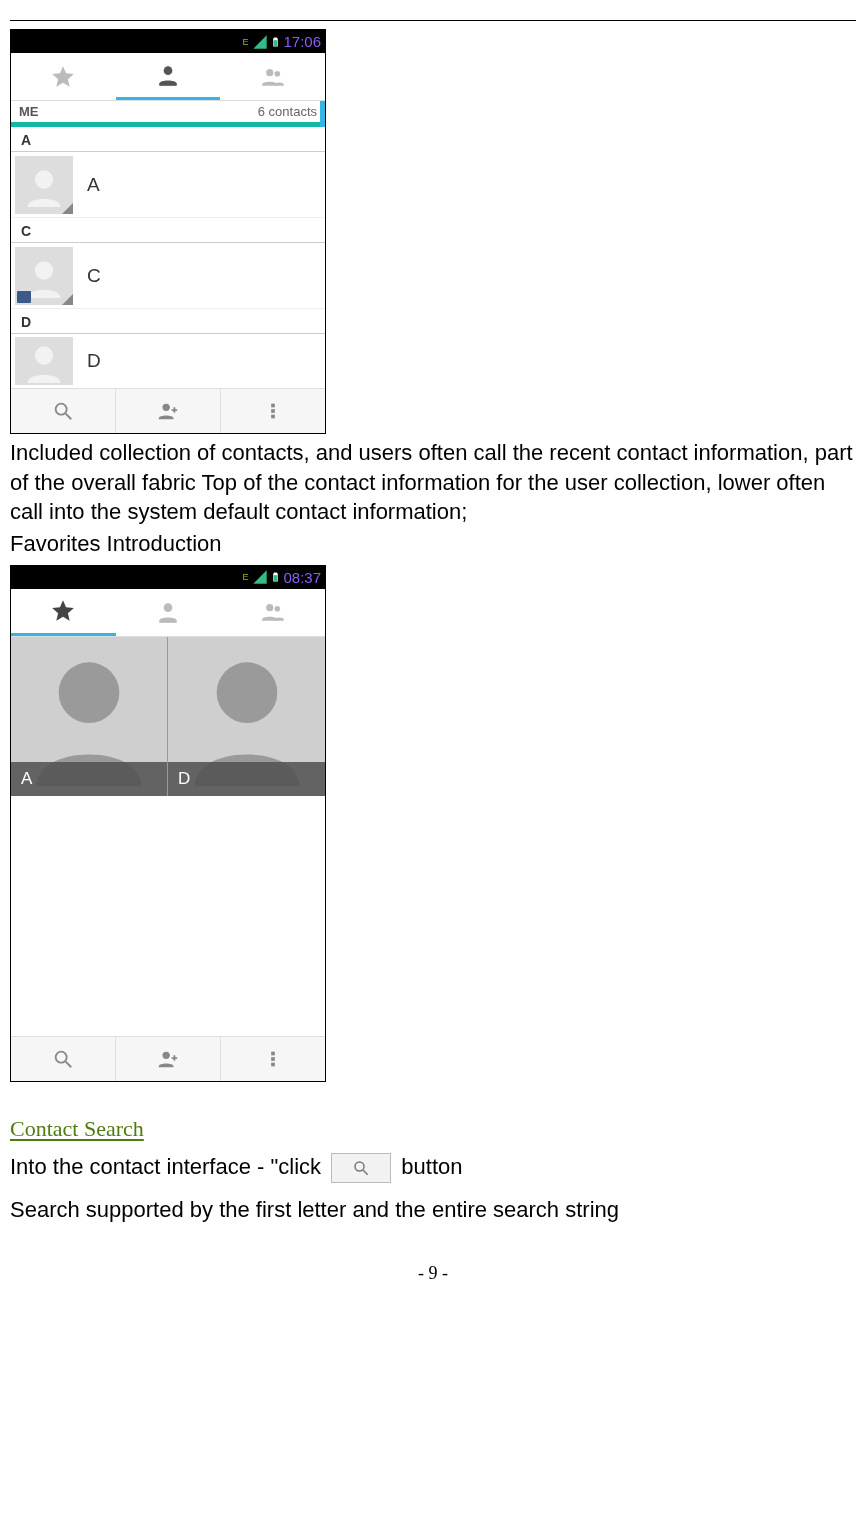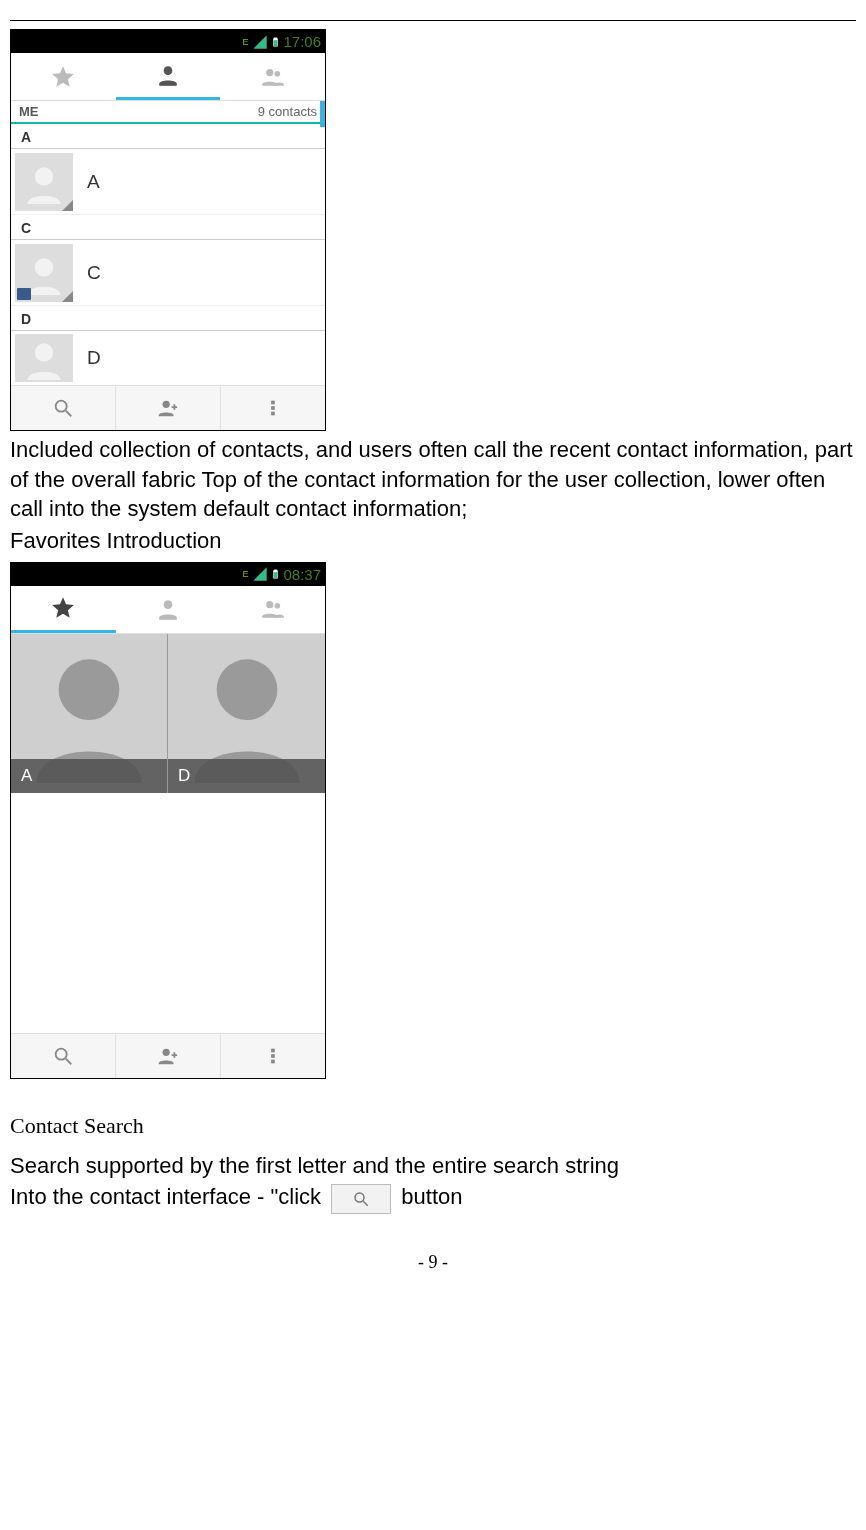--- a/index.html
+++ b/index.html
@@ -61,21 +61,21 @@
       width: 26px;
       height: 26px;
     }
     .section-header {
       display: flex;
       justify-content: space-between;
       align-items: flex-end;
       padding: 3px 8px;
       font-size: 13px;
       color: #333;
-      border-bottom: 2px solid #14b8a6;
+      border-bottom: 5px solid #14b8a6;
     }
     .section-header .label {
       font-weight: bold;
       color: #555;
     }
     .section-header .count {
       font-size: 13px;
       color: #666;
     }
     .edge-indicator {
@@ -200,22 +200,23 @@
 
     .body-text {
       font-size: 22px;
       color: #000;
       line-height: 1.35;
       margin: 2px 0;
     }
     .section-title {
       font-size: 22px;
       font-family: "SimSun", "Songti SC", serif;
-      color: #000000;
+      color: #4d7c0f;
       margin: 34px 0 10px 0;
+      text-decoration: underline;
       text-underline-offset: 3px;
     }
     .inline-icon-box {
       display: inline-flex;
       align-items: center;
       justify-content: center;
       width: 60px;
       height: 30px;
       background: #f2f2f2;
       border: 1px solid #bbb;
@@ -224,21 +225,21 @@
     }
     .inline-icon-box svg { width: 18px; height: 18px; }
     .page-footer {
       text-align: center;
       font-size: 18px;
       font-family: "Times New Roman", serif;
       margin: 38px 0 10px 0;
     }
     .clock-time {
       font-size: 15px;
-      color: #4d7c0f;
+      color: #8b5cf6;
     }
   </style>
 </head>
 <body>
 
 <div class="top-rule"></div>
 
 <div class="page-content">
 
   <div class="phone-screenshot">
@@ -289,21 +290,21 @@
             <circle fill="#bbb" cx="9" cy="8" r="3.3"></circle>
             <circle fill="#bbb" cx="16" cy="9" r="2.6"></circle>
             <path fill="#bbb" d="M2 19c0-3.5 14-3.5 14 0v1H2v-1z"></path>
             <path fill="#bbb" d="M14 19c0-2.5 8-2.5 8 0v1h-8v-1z"></path>
           </svg>
       </div>
     </div>
 
     <div class="section-header edge-indicator">
       <span class="label">ME</span>
-      <span class="count">9 contacts</span>
+      <span class="count">6 contacts</span>
       <div class="edge-marker"></div>
     </div>
 
 
     <div class="letter-header">A</div>
     <div class="contact-row">
       <div class="avatar">
         <svg viewBox="0 0 48 48">
             <circle fill="#f2f2f2" cx="24" cy="18" r="10"></circle>
             <path fill="#f2f2f2" d="M6 48c0-12 36-12 36 0v2H6v-2z"></path>
@@ -462,29 +463,29 @@
         <svg viewBox="0 0 24 24">
             <rect fill="#888" x="10" y="4" width="4" height="4"></rect>
             <rect fill="#888" x="10" y="10" width="4" height="4"></rect>
             <rect fill="#888" x="10" y="16" width="4" height="4"></rect>
           </svg>
       </div>
     </div>
   </div>
 
   <div class="section-title">Contact Search</div>
-
-  <div class="body-text" style="margin-top:12px">Search supported by the first letter and the entire search string</div>
 
   <div class="body-text">
     <span>Into the contact interface - "click</span>
     <span class="inline-icon-box">
       <svg viewBox="0 0 24 24">
           <circle cx="10" cy="10" r="6" fill="none" stroke="#777" stroke-width="2"></circle>
           <line x1="15" y1="15" x2="21" y2="21" stroke="#777" stroke-width="2"></line>
         </svg>
     </span>
     <span>button</span>
   </div>
 
+  <div class="body-text" style="margin-top:12px">Search supported by the first letter and the entire search string</div>
+
 </div>
 
 <div class="page-footer">- 9 -</div>
 
 </body></html>

